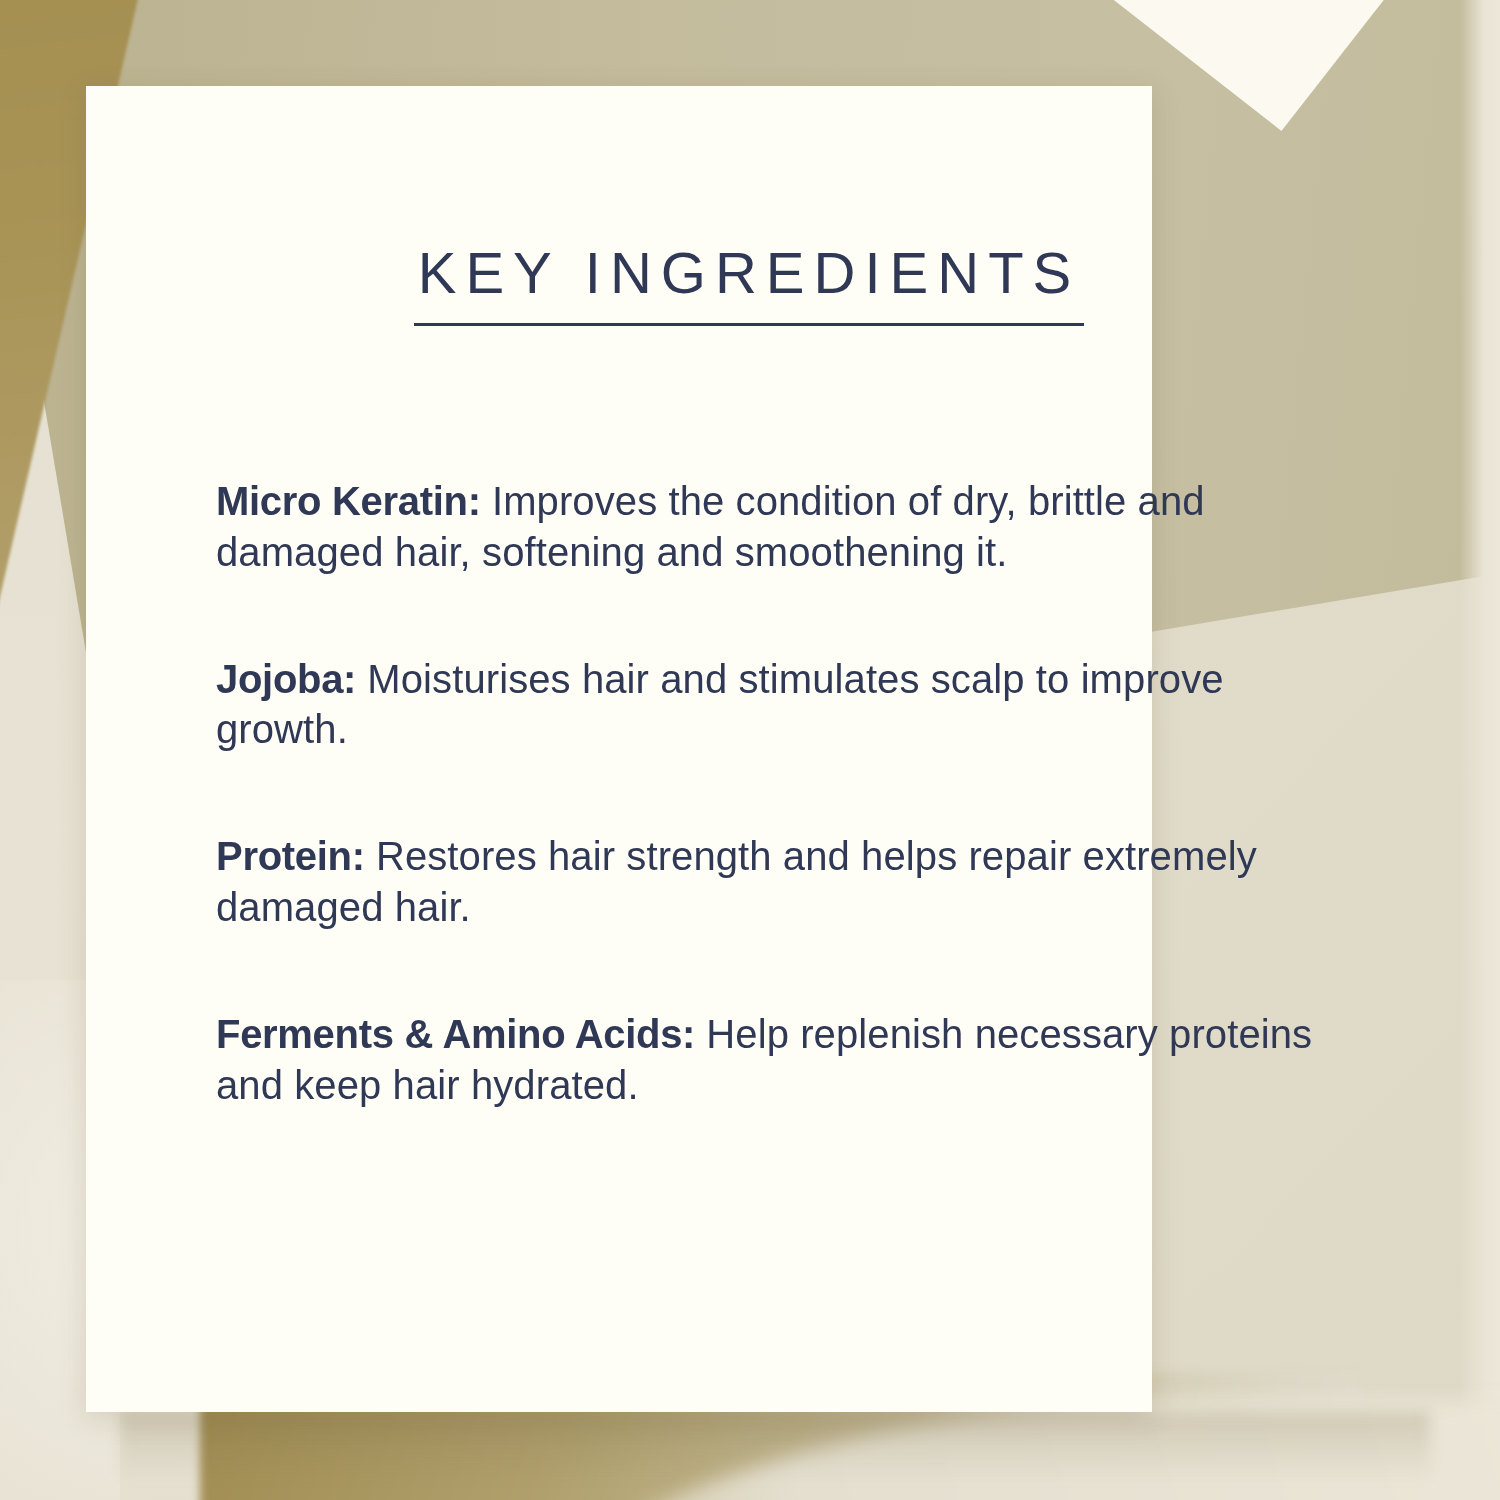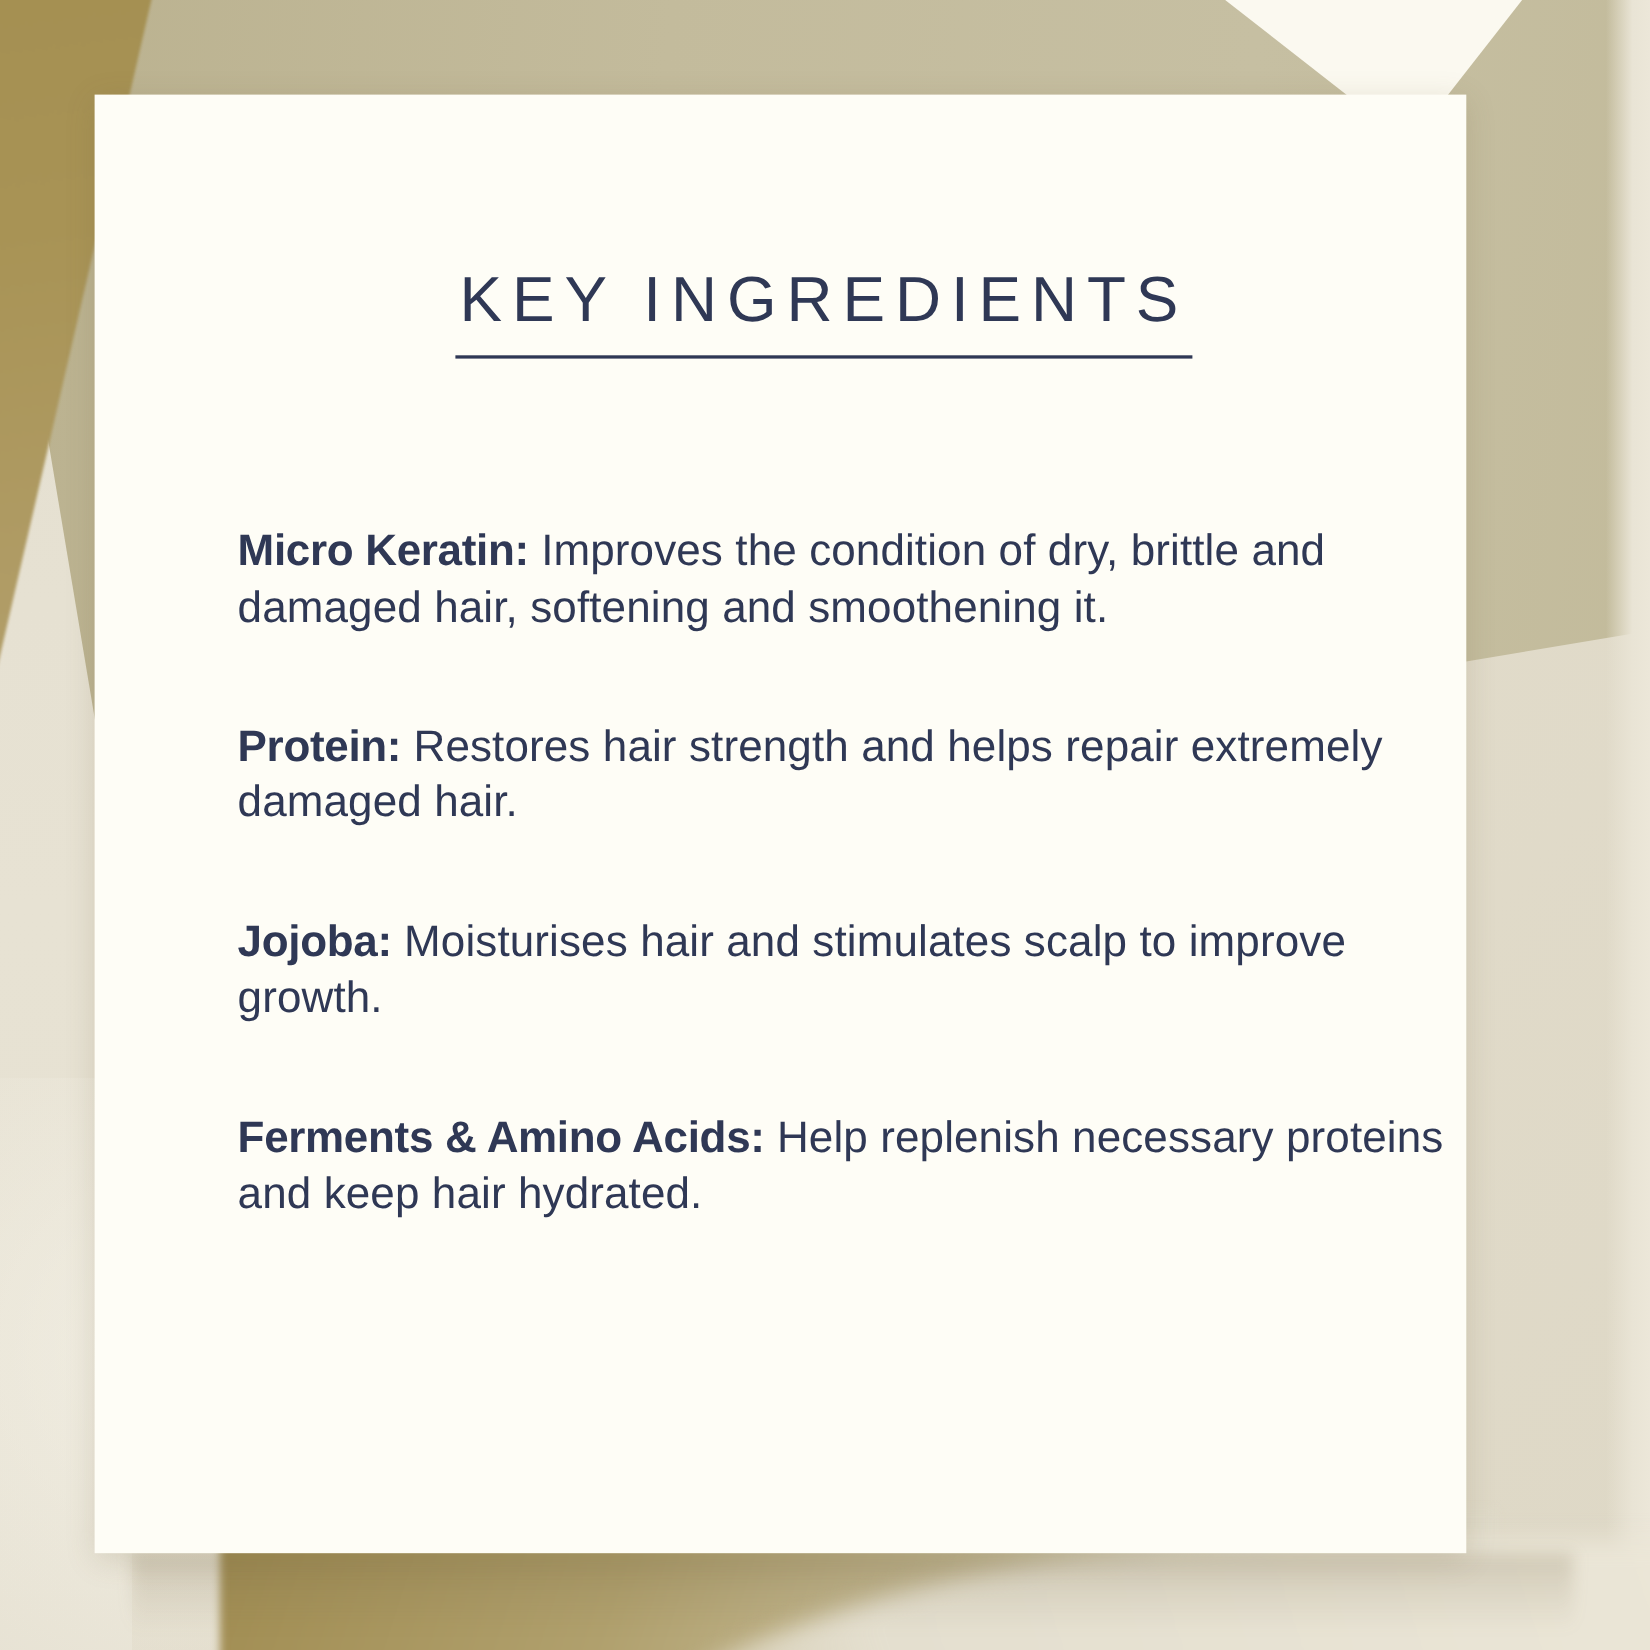--- a/index.html
+++ b/index.html
@@ -108,21 +108,21 @@
     height: 70px;
     background: linear-gradient(180deg, rgba(120,105,70,0.22), rgba(120,105,70,0) 100%);
     filter: blur(7px);
   }
 
   
   #card {
     position: absolute;
     left: 86px;
     top: 86px;
-    width: 1247px;
+    width: 1066px;
     height: 1326px;
     background: #fefdf6;
     box-shadow: 0 6px 26px rgba(110,96,58,0.18);
   }
 
   
   #title-block {
     position: absolute;
     left: 0;
     top: 155px;
@@ -185,20 +185,20 @@
 <div id="card">
 
   <div id="title-block">
     <div id="page-title">KEY INGREDIENTS</div>
   </div>
 
   <div id="ingredient-list">
 
     <p class="ingredient-item"><span class="ingredient-name">Micro Keratin:</span><span class="ingredient-desc"> Improves the condition of dry, brittle and damaged hair, softening and smoothening it.</span></p>
 
+    <p class="ingredient-item"><span class="ingredient-name">Jojoba:</span><span class="ingredient-desc"> Moisturises hair and stimulates scalp to improve growth.</span></p>
+
     <p class="ingredient-item"><span class="ingredient-name">Protein:</span><span class="ingredient-desc"> Restores hair strength and helps repair extremely damaged hair.</span></p>
-
-    <p class="ingredient-item"><span class="ingredient-name">Jojoba:</span><span class="ingredient-desc"> Moisturises hair and stimulates scalp to improve growth.</span></p>
 
     <p class="ingredient-item"><span class="ingredient-name">Ferments &amp; Amino Acids:</span><span class="ingredient-desc"> Help replenish necessary proteins and keep hair hydrated.</span></p>
 
   </div>
 </div>
 
 </body></html>

